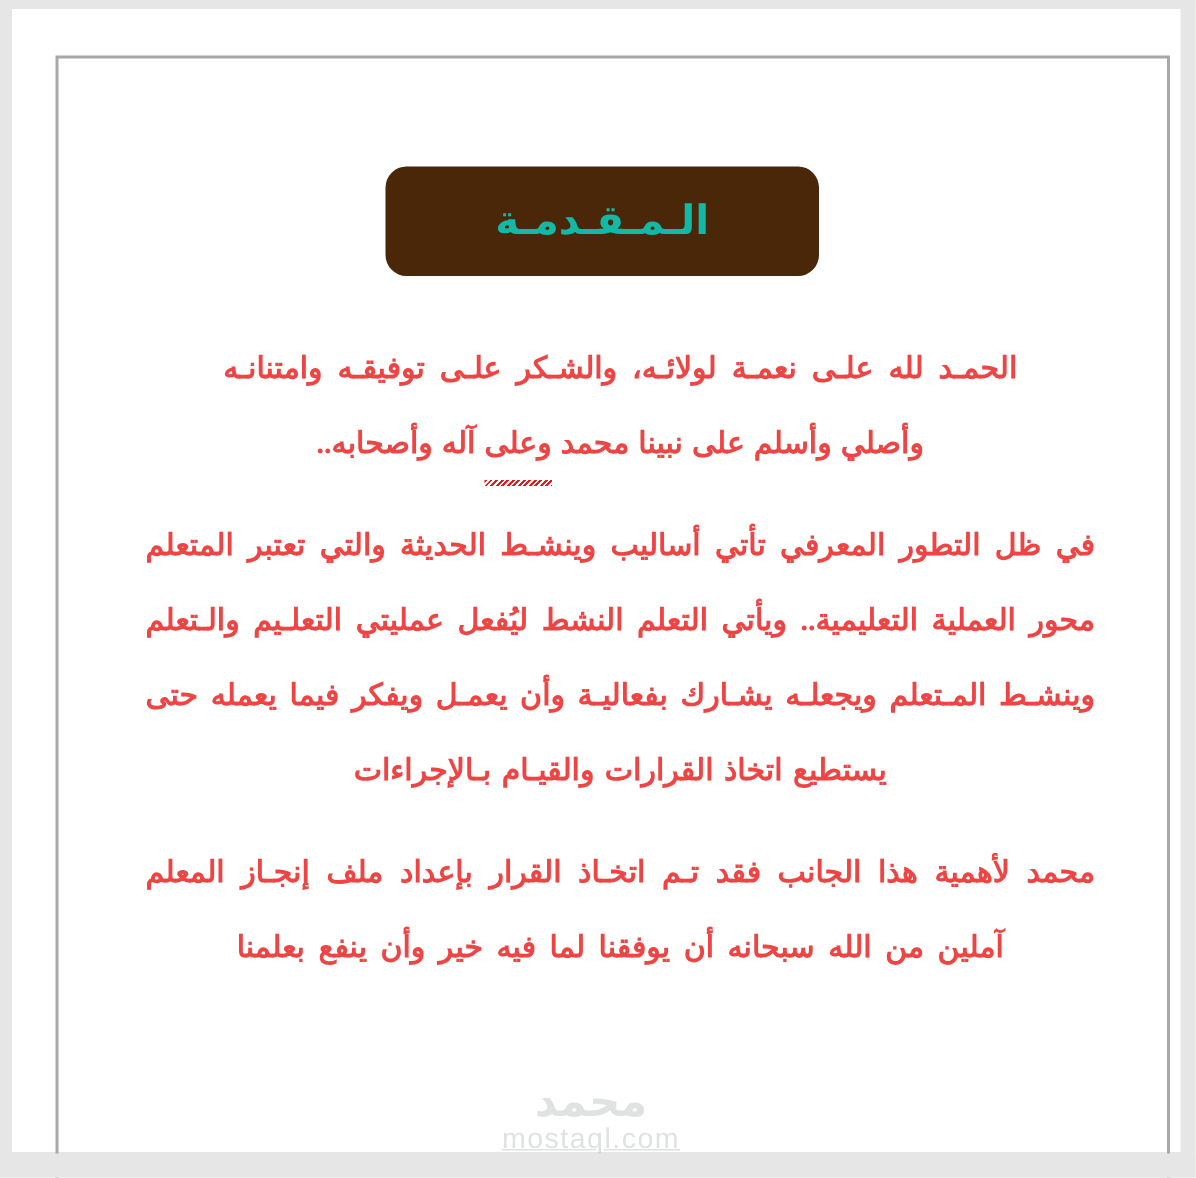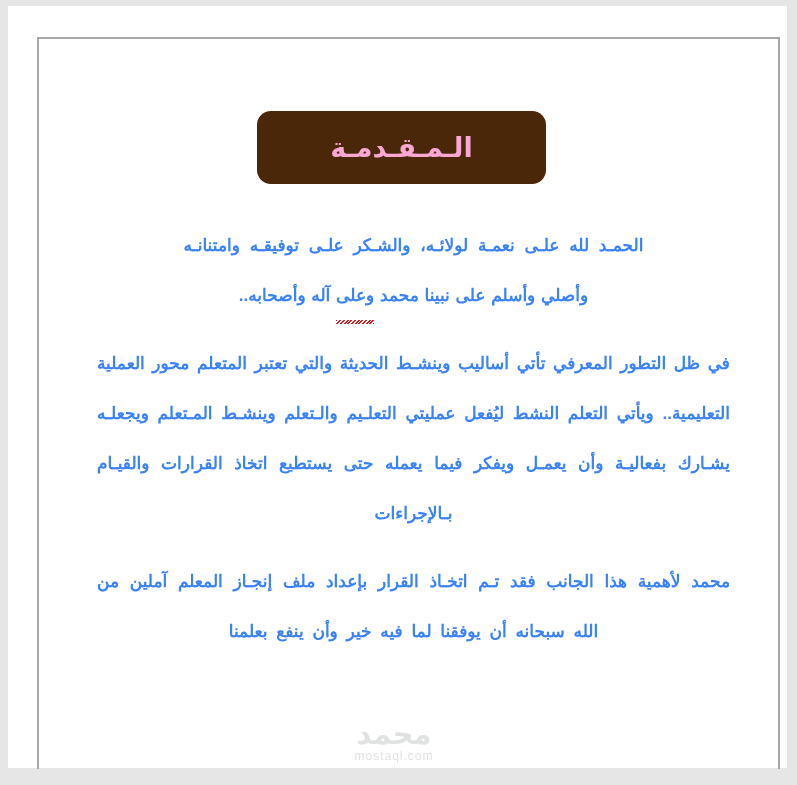--- a/index.html
+++ b/index.html
@@ -65,45 +65,45 @@
     top: 105px;
     width: 289px;
     height: 73px;
     background: #4a2709;
     border-radius: 14px;
     display: flex;
     align-items: center;
     justify-content: center;
   }
   #title-plaque .title-text {
-    color: #f9a8d4;
+    color: #14b8a6;
     font-family: "Liberation Sans", "DejaVu Sans", sans-serif;
     font-weight: bold;
     font-size: 27px;
     letter-spacing: 0px;
     white-space: nowrap;
     direction: rtl;
   }
 
   
   #body-copy {
     position: absolute;
     right: 57px;        
     top: 215px;
     width: 633px;       
     direction: rtl;
     text-align: justify;
     text-align-last: center;
   }
   .doc-paragraph {
-    font-family: Liberation Sans, sans-serif;
+    font-family: Liberation Serif, serif;
     font-weight: bold;
-    font-size: 17px;
+    font-size: 20px;
     line-height: 50px;
-    color: #3b82f6;
+    color: #ef4444;
     margin: 0 0 18px 0;
     text-align: justify;
     text-justify: inter-word;
   }
   .doc-paragraph:last-child { margin-bottom: 0; }
 
   
   #paragraph-hamdala {
     letter-spacing: 0.4px;
     word-spacing: 5px;
@@ -157,26 +157,27 @@
     font-family: "DejaVu Sans", sans-serif;
     font-size: 29px;
     font-weight: bold;
     color: #9aa0a2;
     line-height: 1.0;
     direction: rtl;
   }
   #watermark .wm-domain {
     display: block;
     font-family: "Liberation Sans", "DejaVu Sans", sans-serif;
-    font-size: 12px;
+    font-size: 19px;
     letter-spacing: 1px;
     color: #9aa0a2;
     line-height: 1.1;
     direction: ltr;
     margin-top: 1px;
+    text-decoration: underline;
   }
 </style>
 </head>
 <body>
 
 <div id="viewer-top-gap"></div>
 
 <div id="document-page">
 
   <div id="page-frame-border"></div>

